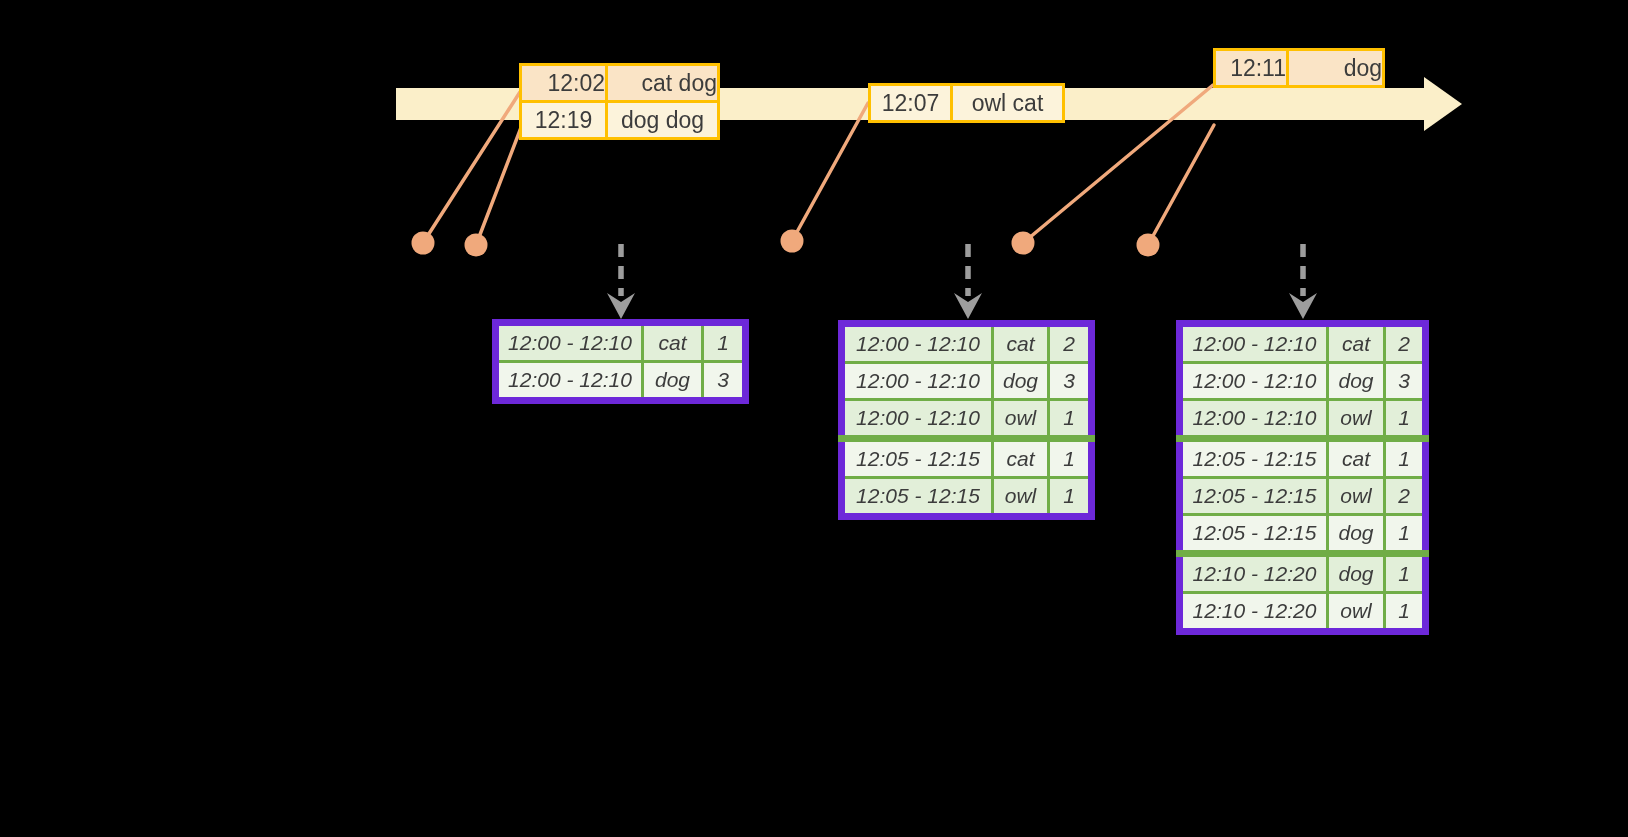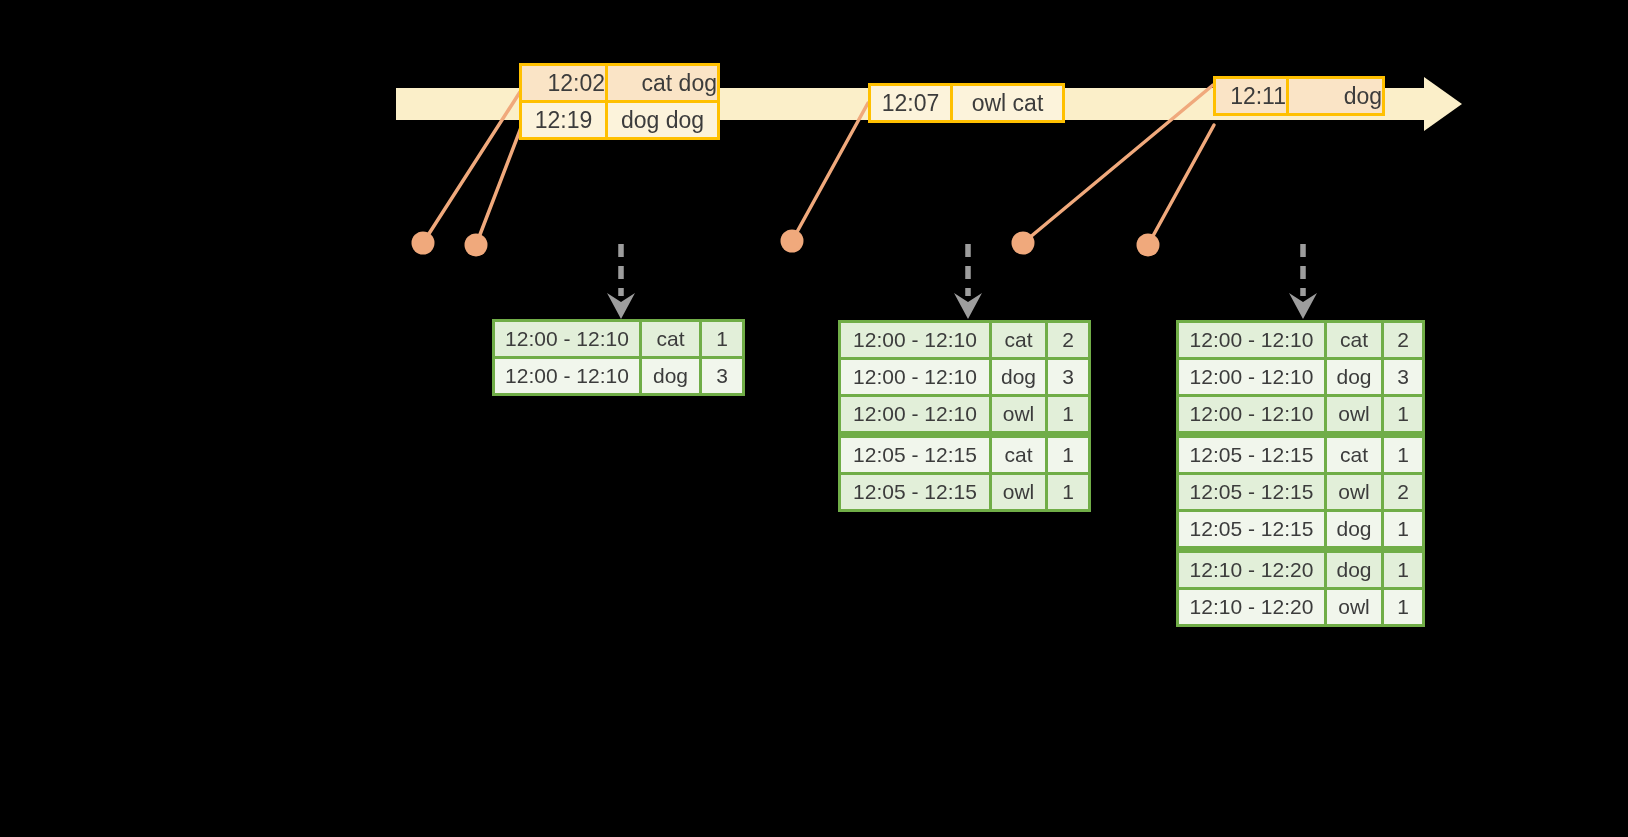--- a/index.html
+++ b/index.html
@@ -12,24 +12,24 @@
   table { border-collapse:collapse; table-layout:fixed; position:absolute; }
   td { padding:0; text-align:center; vertical-align:middle; overflow:hidden; white-space:nowrap; }
 
   
   .etable { border:3px solid #FFC000; }
   .etable td { border:3px solid #FFC000; height:34px; font-size:23px; }
   .etable tr.peach td { background:#FAE4C6;text-align:right; }
   .etable tr.cream td { background:#FCF3DB; }
   .etable-a { left:519px; top:63px; }
   .etable-b { left:868px; top:83px;padding-left:11px; }
-  .etable-c { left:1213px; top:76px; }
+  .etable-c { left:1213px; top:48px; }
 
   
-  .gtable { border:3px solid #6d28d9; }
+  .gtable { border:7px solid #6d28d9;font-style:italic; }
   .gtable td { border:3px solid #70AD47; background:#E2EFD9; height:34px; font-size:21px; }
   .gtable tr.alt td { background:#F1F6EC; }
   .gtable tr.group td { border-top-width:7px; }
   .gtable-1 { left:492px; top:319px; }
   .gtable-2 { left:838px; top:320px; }
   .gtable-3 { left:1176px; top:320px; }
 </style>
 </head>
 <body>
 

